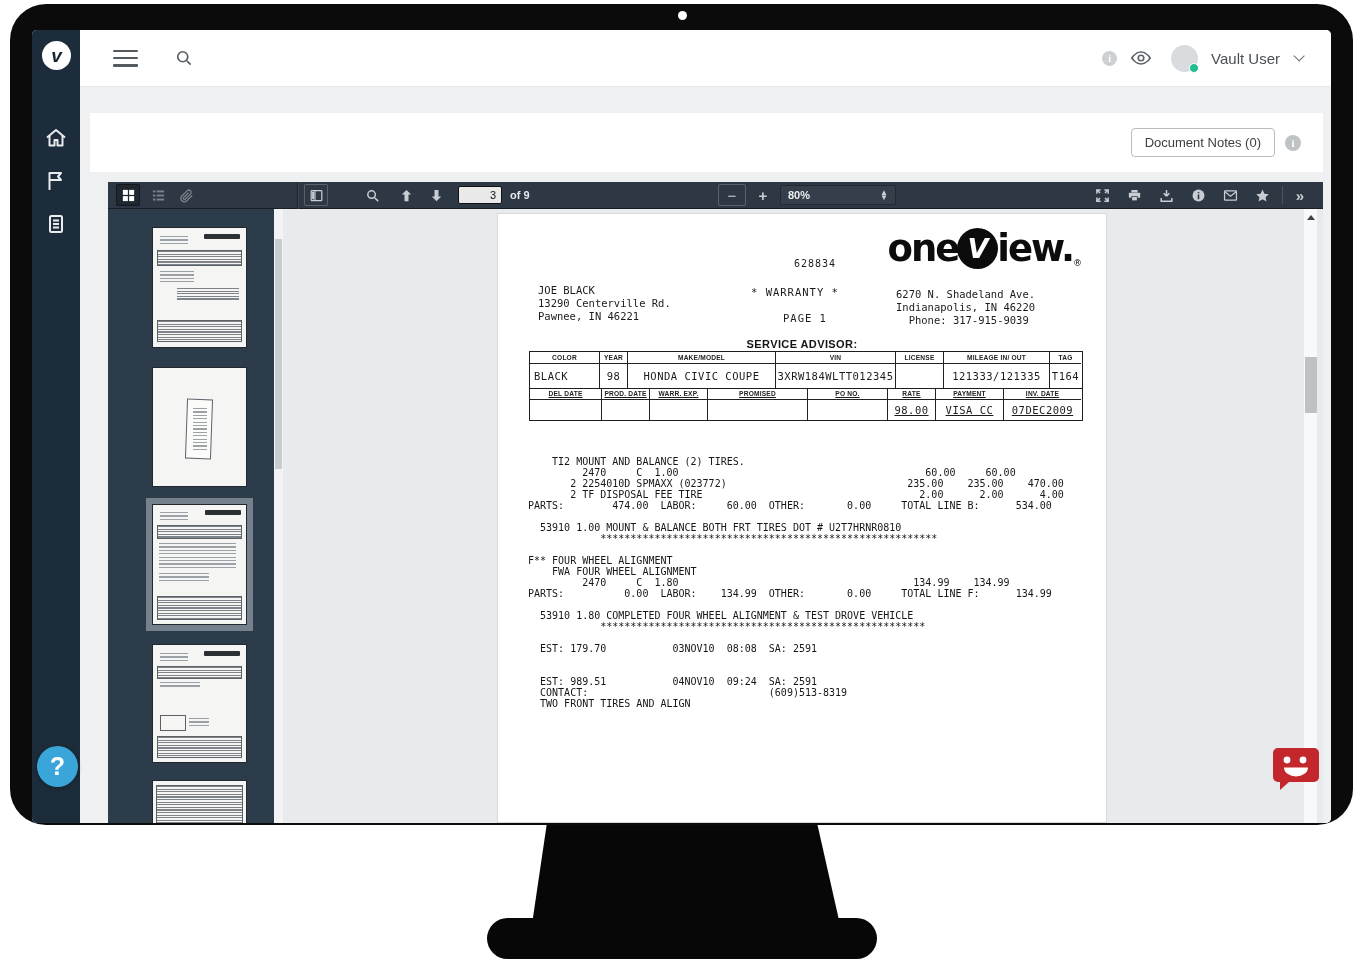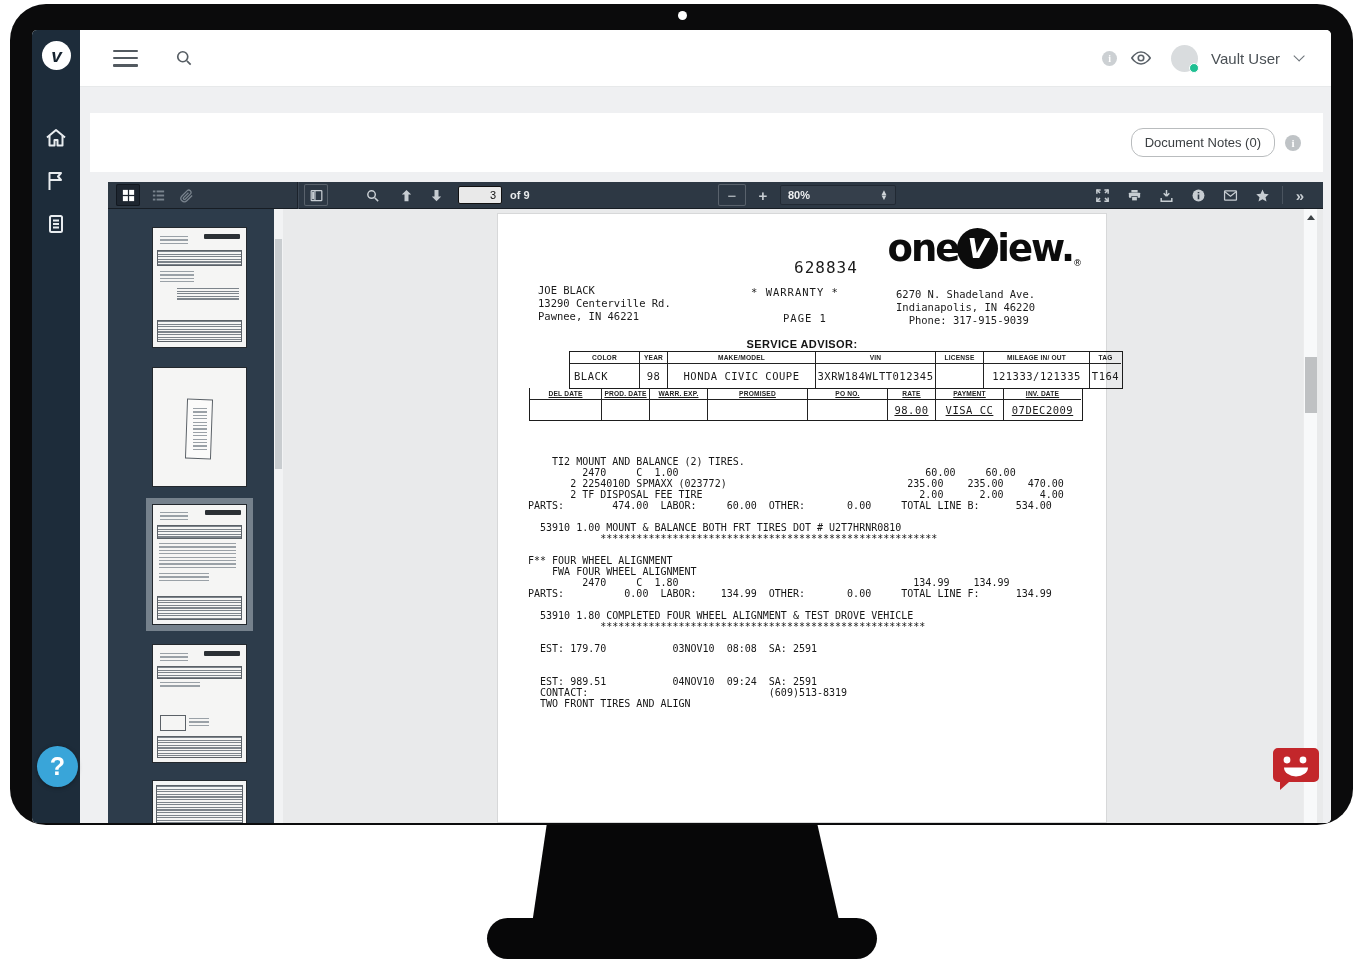--- a/index.html
+++ b/index.html
@@ -46,21 +46,21 @@
   .user-name { font-size:15px; color:#4a5055; }
   .caret-down { width:8px; height:8px; border-right:1.8px solid #6a7177; border-bottom:1.8px solid #6a7177;
     transform:rotate(45deg) translateY(-3px); }
 
   
   .workspace { position:absolute; left:48px; top:57px; width:1251px; height:736px; background:#eff0f2; }
   .crumb-card { position:absolute; left:10px; top:26px; width:1233px; height:59px; background:#fff;
     display:flex; align-items:center; padding:0 22px 0 44px; }
   .crumb-text { font-size:15.5px; color:#43474b; letter-spacing:.2px; }
   .crumb-right { margin-left:auto; display:flex; align-items:center; gap:10px; }
-  .notes-btn { background:#fff; border:1px solid #b9bcbe; border-radius:12px; color:#3c4043;
+  .notes-btn { background:#fff; border:1px solid #b9bcbe; border-radius:4px; color:#3c4043;
     font-size:13px; padding:6px 13px; font-family:"Liberation Sans", sans-serif; cursor:pointer; }
   .notes-info { width:16px; height:16px; border-radius:50%; background:#bfc3c6; color:#fff;
     font-size:11px; font-weight:bold; display:flex; align-items:center; justify-content:center;
     font-family:"Liberation Serif", serif; }
 
   
   .viewer { position:absolute; left:28px; top:95px; width:1215px; height:641px; background:#e9eaeb; }
   .vtoolbar { position:absolute; left:0; top:0; width:100%; height:27px; background:#2d3844;
     border-bottom:1px solid #171d24; }
   .tb-btn { position:absolute; top:2px; width:24px; height:22px; border-radius:2px; display:flex;
@@ -102,36 +102,36 @@
   .doc-scroll { position:absolute; right:6px; top:0; width:14px; height:100%; background:#f8f9fa;
     border-left:1px solid #ececed; }
   .doc-scroll .arrow { position:absolute; left:3px; top:6px; width:0; height:0;
     border-left:4px solid transparent; border-right:4px solid transparent; border-bottom:5px solid #3d4246; }
   .doc-thumb { position:absolute; left:1px; top:148px; width:12px; height:56px; background:#bfc1c3; }
 
   
   .page { position:absolute; left:214px; top:4px; width:610px; height:610px; background:#fff;
     border:1px solid #d7d8d9; color:#1b1b1b; }
   .mono { font-family:"DejaVu Sans Mono", monospace; }
-  .ro-num { position:absolute; left:296px; top:44px; font-size:16px; letter-spacing:1px; }
+  .ro-num { position:absolute; left:296px; top:44px; font-size:10px; letter-spacing:1px; }
   .ov-logo { position:absolute; right:24px; top:13px; display:flex; align-items:center;
     font-weight:800; font-size:37px; letter-spacing:-2px; color:#0c0c0c;
     font-family:"DejaVu Sans", sans-serif; }
   .ov-circle { width:41px; height:41px; border-radius:50%; background:#0c0c0c; color:#fff;
     font-size:27px; font-style:italic; display:flex; align-items:center; justify-content:center;
     margin:0 -1px; letter-spacing:0; }
   .ov-reg { font-size:9px; font-weight:normal; letter-spacing:0; align-self:flex-end; margin-bottom:2px; }
   .cust { position:absolute; left:40px; top:70px; font-size:10.5px; line-height:13px; white-space:pre; }
   .warr { position:absolute; left:253px; top:72px; font-size:10.5px; letter-spacing:1px; }
   .pageno { position:absolute; left:285px; top:98px; font-size:10.5px; letter-spacing:1px; }
   .dealer { position:absolute; left:398px; top:74px; font-size:10.5px; line-height:13px; white-space:pre; }
   .sa-label { position:absolute; left:0; right:0; top:124px; text-align:center; font-size:11px;
     font-weight:bold; letter-spacing:.4px; color:#141414; }
   .grid-t { position:absolute; left:31px; width:554px; display:grid; border:1.5px solid #1d1d1d; }
-  .t1 { top:137px; grid-template-columns:70px 28px 148px 120px 48px 106px 31px;margin-left:40px; }
+  .t1 { top:137px; grid-template-columns:70px 28px 148px 120px 48px 106px 31px; }
   .t2 { top:174px; grid-template-columns:72px 48px 58px 100px 80px 48px 68px 77px; border-top:none;text-decoration:underline; }
   .t3 { top:203px; grid-template-columns:96px 88px 367px; border:none; border-left:1.5px solid #1d1d1d; }
   .th { font-size:6.6px; font-weight:bold; color:#222; text-align:center; padding-top:2px;
     height:12px; border-right:1px solid #222; border-bottom:1px solid #222; letter-spacing:.2px; }
   .td { font-size:10.5px; height:24px; display:flex; align-items:center; justify-content:center;
     border-right:1px solid #222; letter-spacing:.5px; }
   .t2 .td { height:20px; }
   .noR { border-right:none; }
   .t3 .th { border-bottom:none; text-align:left; padding-left:6px; height:13px;
     border-right:1px solid #222; }

